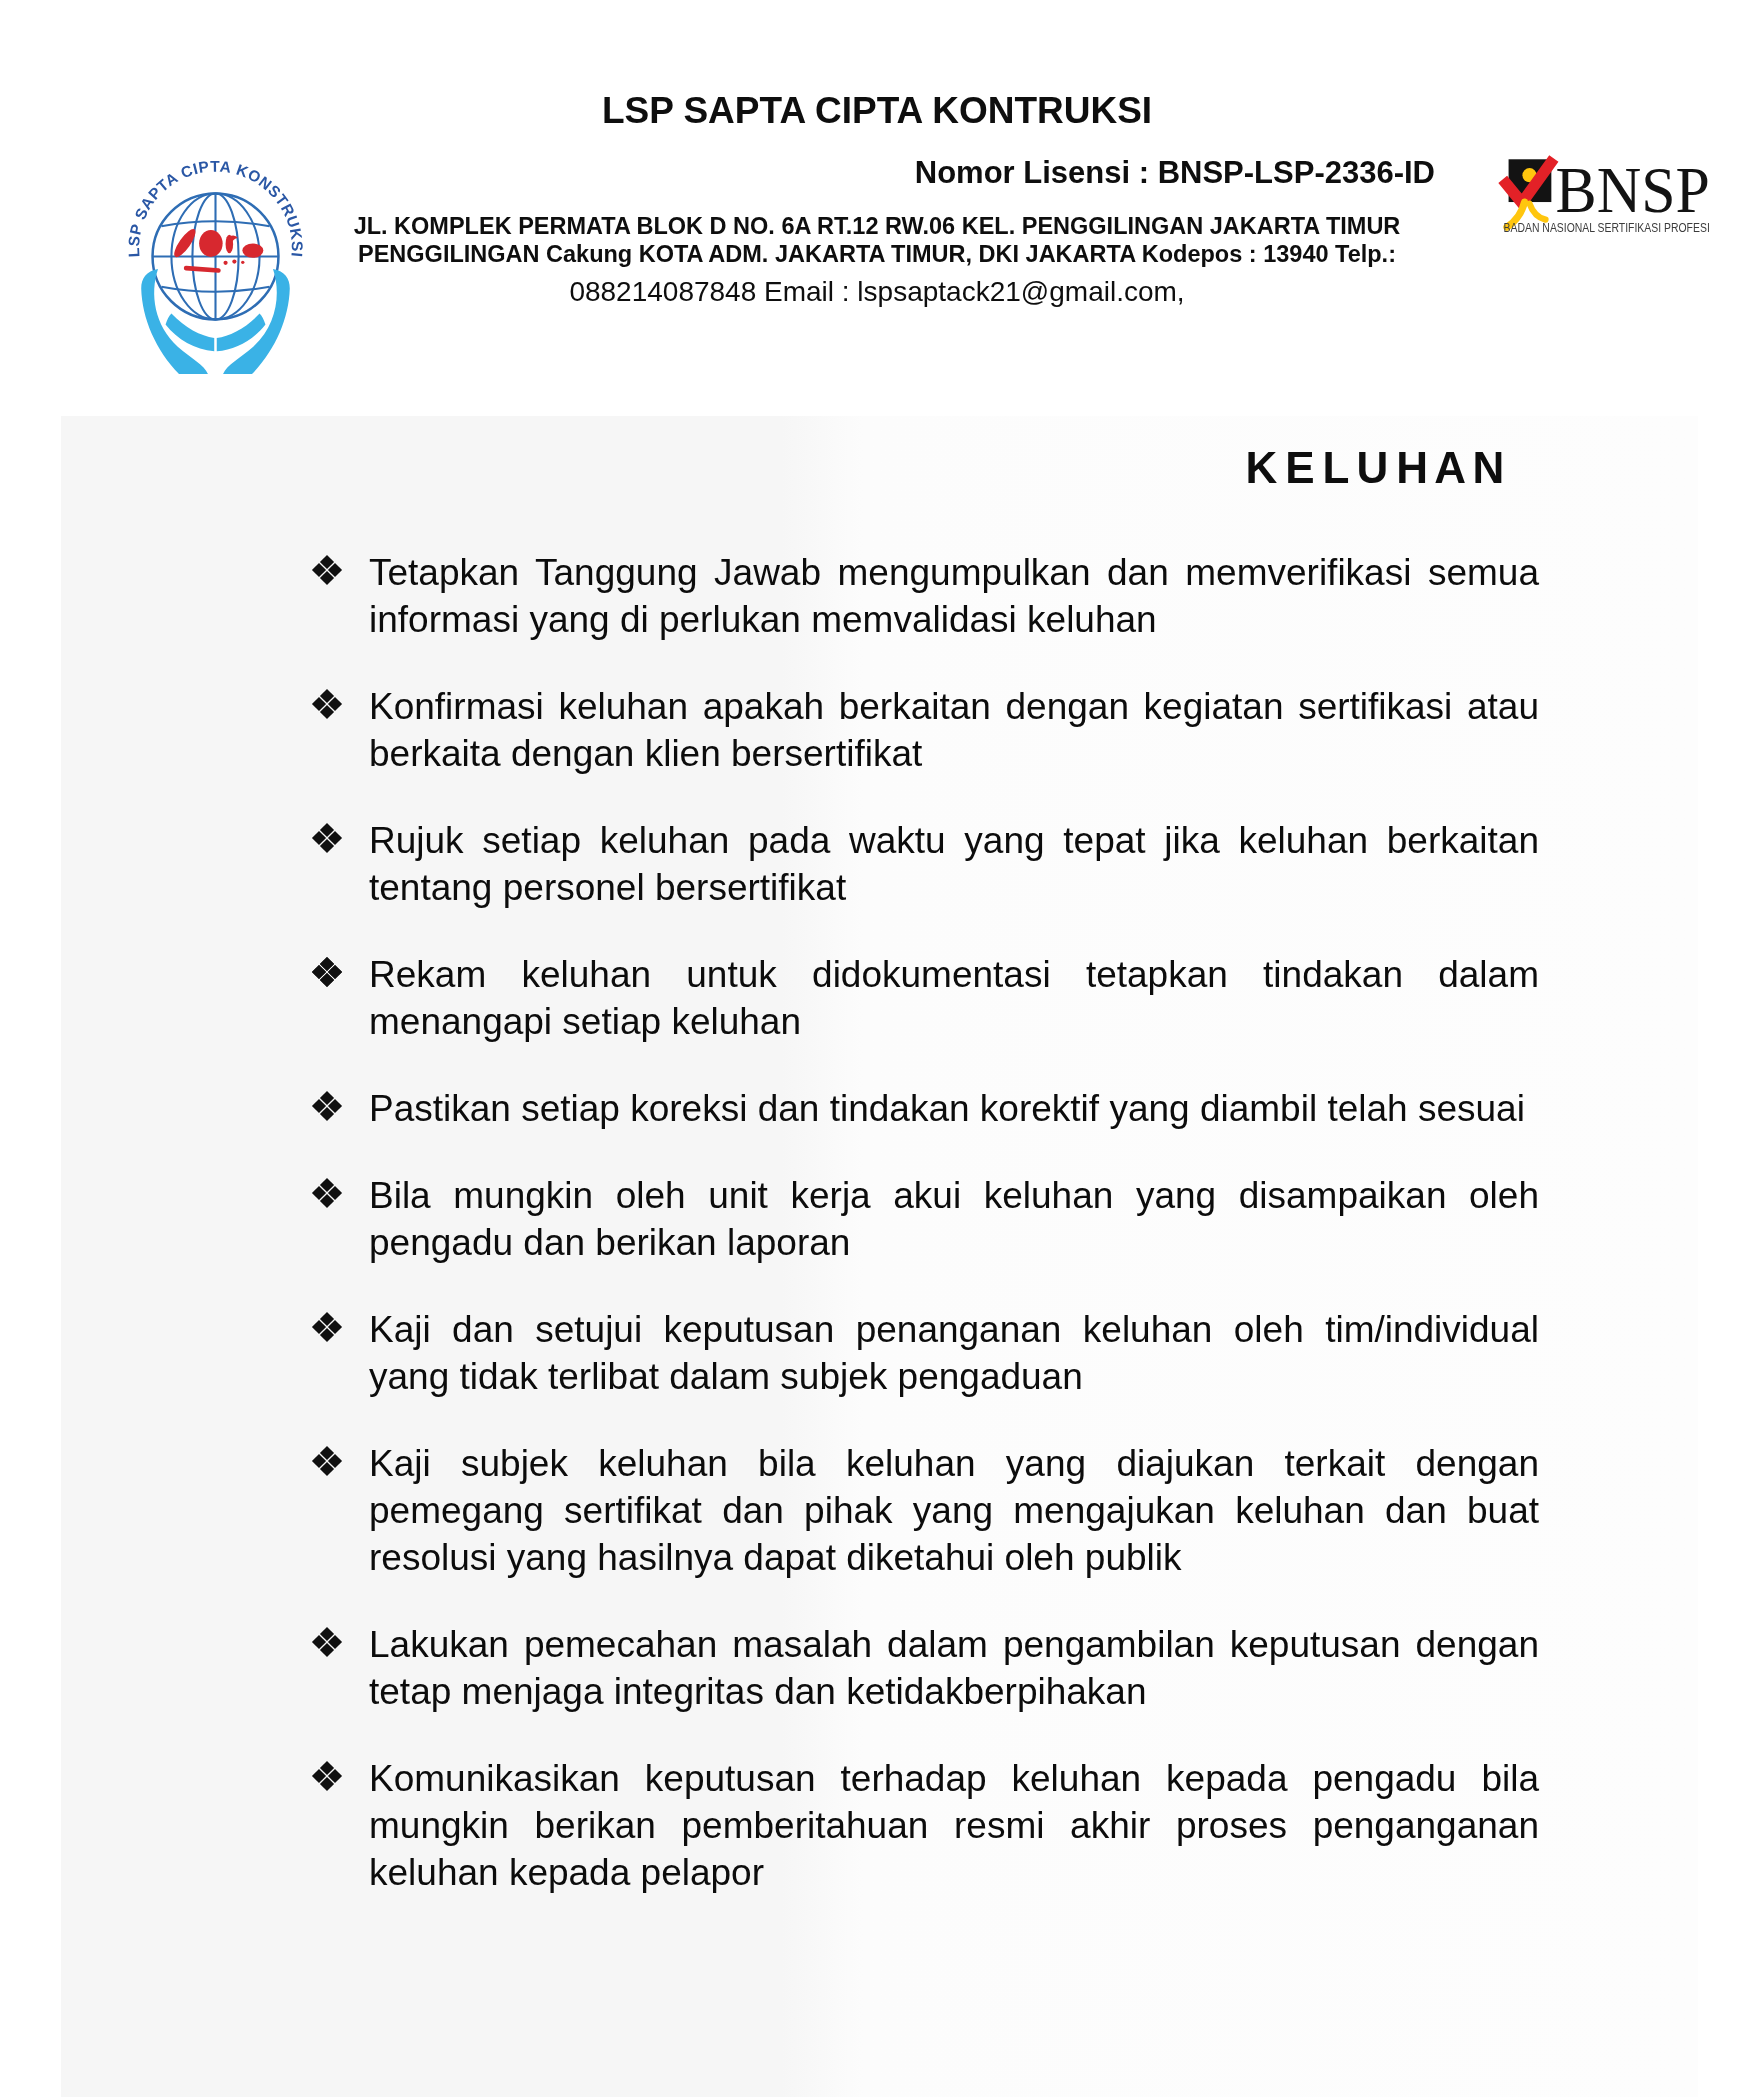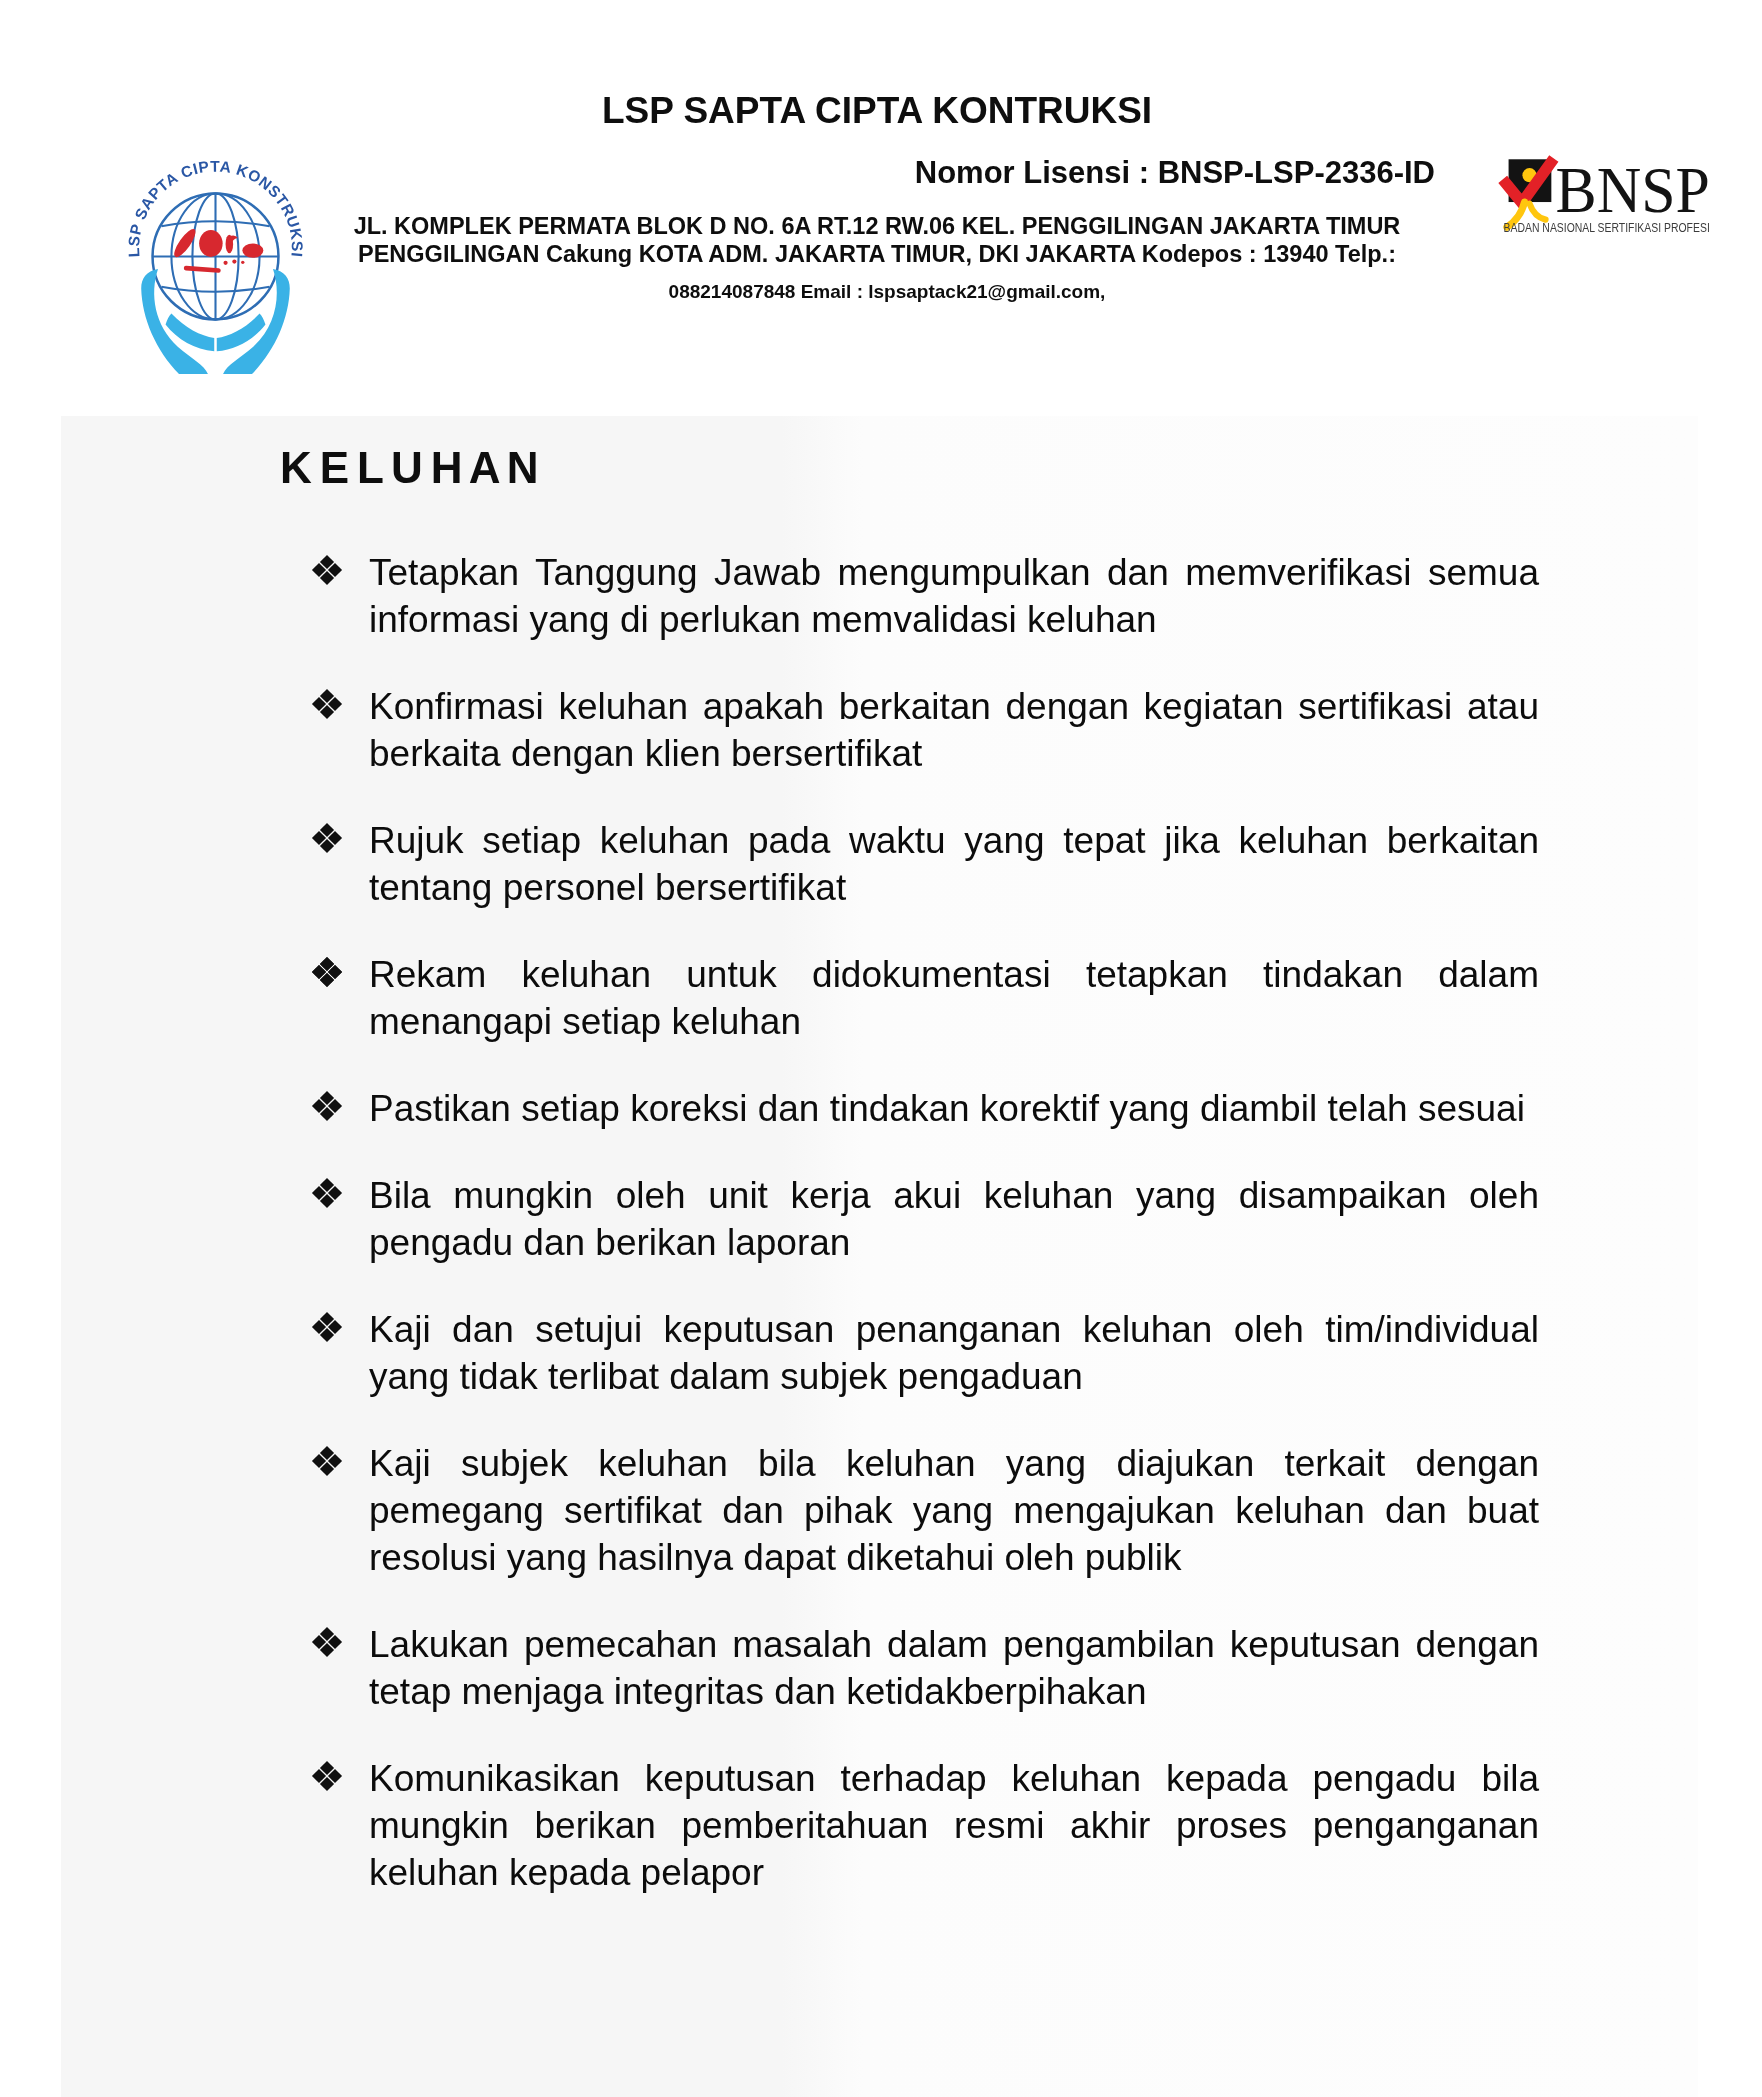--- a/index.html
+++ b/index.html
@@ -9,28 +9,28 @@
   
   .header{position:absolute;left:0;top:0;width:1762px;height:403px;background:#ffffff;}
   .org-logo{position:absolute;left:121px;top:118px;width:189px;height:257px;}
   .head-col{position:absolute;left:319px;top:0;width:1116px;text-align:center;}
   .org-name{position:absolute;left:0;top:86px;width:1116px;font-size:37px;font-weight:bold;
             line-height:50px;letter-spacing:0;white-space:nowrap;}
   .license{position:absolute;left:0;top:154px;width:1116px;font-size:31px;font-weight:bold;line-height:38px;text-align:right;}
   .addr{position:absolute;left:0;width:1116px;font-size:23.5px;font-weight:bold;line-height:28px;white-space:nowrap;}
   .addr1{top:212px;}
   .addr2{top:240px;}
-  .contact{position:absolute;left:10px;top:278px;width:1116px;font-size:19px;font-weight:bold;line-height:28px;}
+  .contact{position:absolute;left:0;top:278px;width:1116px;font-size:28px;font-weight:normal;line-height:28px;}
   .bnsp-logo{position:absolute;left:1496px;top:150px;width:218px;height:89px;}
 
   
   .panel{position:absolute;left:61px;top:416px;width:1637px;height:1996px;
          background:linear-gradient(90deg,#f6f6f6 0%,#f6f6f6 44%,#fcfcfc 49%,#fdfdfd 100%);
          box-sizing:border-box;padding:24px 159px 0 253px;}
-  .doc-title{font-size:44px;font-weight:bold;line-height:55px;text-align:left;
+  .doc-title{font-size:44px;font-weight:bold;line-height:55px;text-align:right;
              word-spacing:-5.9px;letter-spacing:0.8px;transform:translateX(-34px);
              margin:0 0 54px 0;}
   .bullet-item{position:relative;padding-left:55px;margin:0 0 40px 0;
                font-size:37px;line-height:47px;text-align:justify;color:#0c0c0c;}
   .bul{position:absolute;left:0;top:8.4px;width:26px;height:26px;}
   .dm{position:absolute;width:10px;height:10px;background:#101010;transform:rotate(45deg);}
   .dm1{left:8px;top:0;} .dm2{left:0;top:8px;} .dm3{left:16px;top:8px;} .dm4{left:8px;top:16px;}
 
   svg text{user-select:none;}
 </style>

